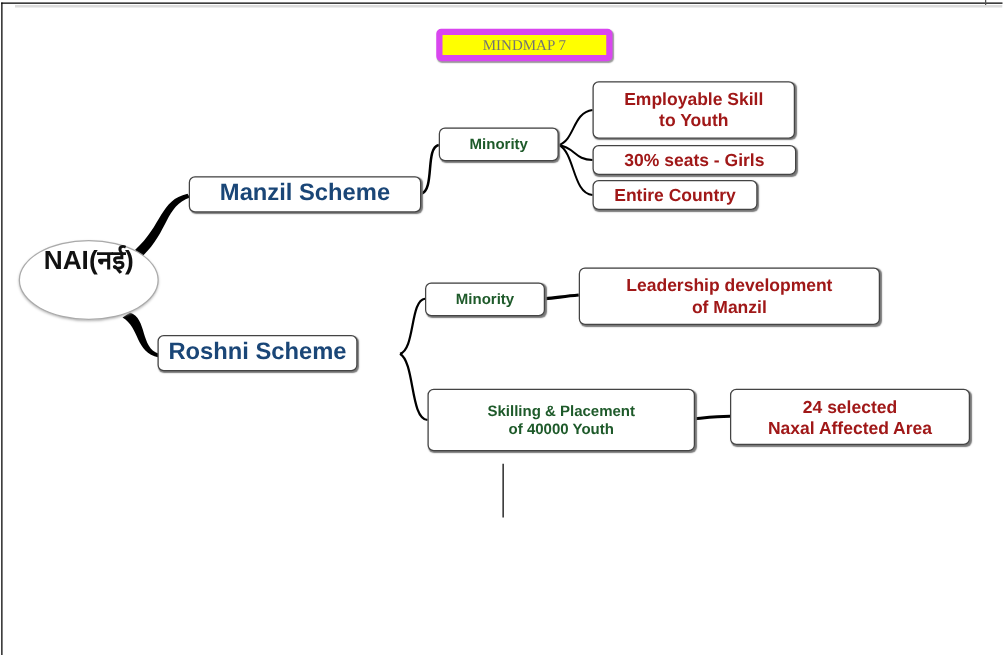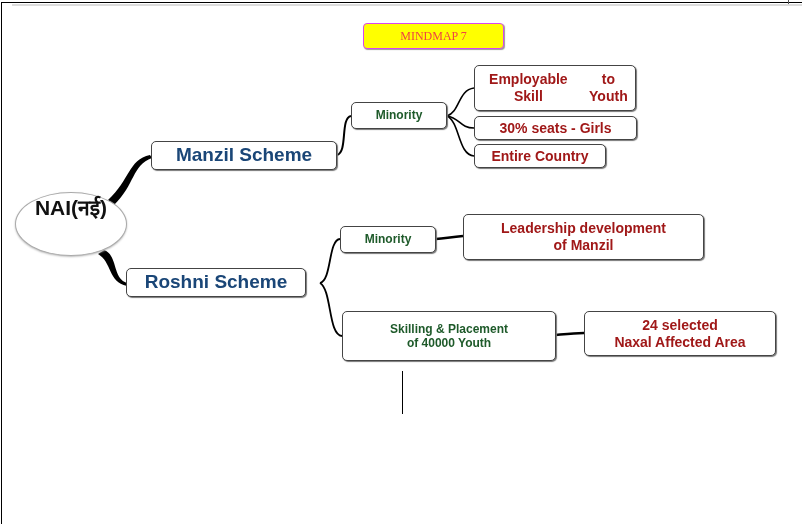--- a/index.html
+++ b/index.html
@@ -7,25 +7,24 @@
     .page-frame {
       position: absolute; left: 1px; top: 2px; width: 810px; height: 530px;
       border-left: 1.5px solid #000; border-top: 1.5px solid #000;
       box-sizing: border-box;
     }
     .top-shadow { position: absolute; left: 12px; top: 4px; width: 790px; height: 2px; background: #dcdcdc; }
     .top-tick { position: absolute; left: 788px; top: 0; width: 1px; height: 4px; background: #555; }
     svg.connectors { position: absolute; left: 0; top: 0; width: 802px; height: 524px; pointer-events: none; }
     .title-box {
       position: absolute; left: 349px; top: 23px; width: 141px; height: 26px;
-      background: #ffff00; border: 1px solid #d946ef; border-radius: 4px;
+      background: #ffff00; border: 5px solid #d946ef; border-radius: 4px;
       box-sizing: border-box; display: flex; align-items: center; justify-content: center;
-      font-family: "Liberation Serif", serif; font-size: 12px; color: #ef4444;
+      font-family: "Liberation Serif", serif; font-size: 12px; color: #737373;
       box-shadow: 1px 1px 1px #999;
-      margin-left: 14px;
     }
     .root {
       position: absolute; left: 15px; top: 192px; width: 112px; height: 64px;
       border: 1px solid #aaa; border-radius: 50%; background: #fff;
       box-sizing: border-box; display: flex; align-items: flex-start; justify-content: center;
       font-weight: bold; font-size: 21px; color: #111;
       box-shadow: 0 1px 2px #bbb;
     }
     .node {
       position: absolute; box-sizing: border-box; background: #fff;
@@ -69,36 +68,36 @@
 
 <div class="title-box">MINDMAP 7</div>
 
 <div class="root">
   <span>NAI(नई)</span>
 </div>
 
 <div class="node lvl1" style="left:151px; top:141px; width:186px; height:29px;align-items:center;">
   <span>Manzil Scheme</span>
 </div>
-<div class="node lvl1" style="left:126px; top:268px; width:180px; height:29px;">
+<div class="node lvl1" style="left:126px; top:268px; width:160px; height:29px;">
   <span>Roshni Scheme</span>
 </div>
 
 <div class="node lvl2" style="left:351px; top:102px; width:96px; height:27px;">
   <span>Minority</span>
 </div>
 <div class="node lvl2" style="left:340px; top:226px; width:96px; height:27px;">
   <span>Minority</span>
 </div>
 <div class="node lvl2" style="left:342px; top:311px; width:214px; height:50px; flex-direction:column;">
   <span>Skilling &amp; Placement</span>
   <span>of 40000 Youth</span>
 </div>
 
-<div class="node lvl3" style="left:474px; top:65px; width:162px; height:46px; ">
+<div class="node lvl3" style="left:474px; top:65px; width:162px; height:46px; flex-direction:column;">
   <span>Employable Skill</span>
   <span>to Youth</span>
 </div>
 <div class="node lvl3" style="left:474px; top:116px; width:163px; height:24px;">
   <span>30% seats - Girls</span>
 </div>
 <div class="node lvl3" style="left:474px; top:144px; width:132px; height:24px;align-items:center;">
   <span>Entire Country</span>
 </div>
 <div class="node lvl3" style="left:463px; top:214px; width:241px; height:46px; flex-direction:column;">

